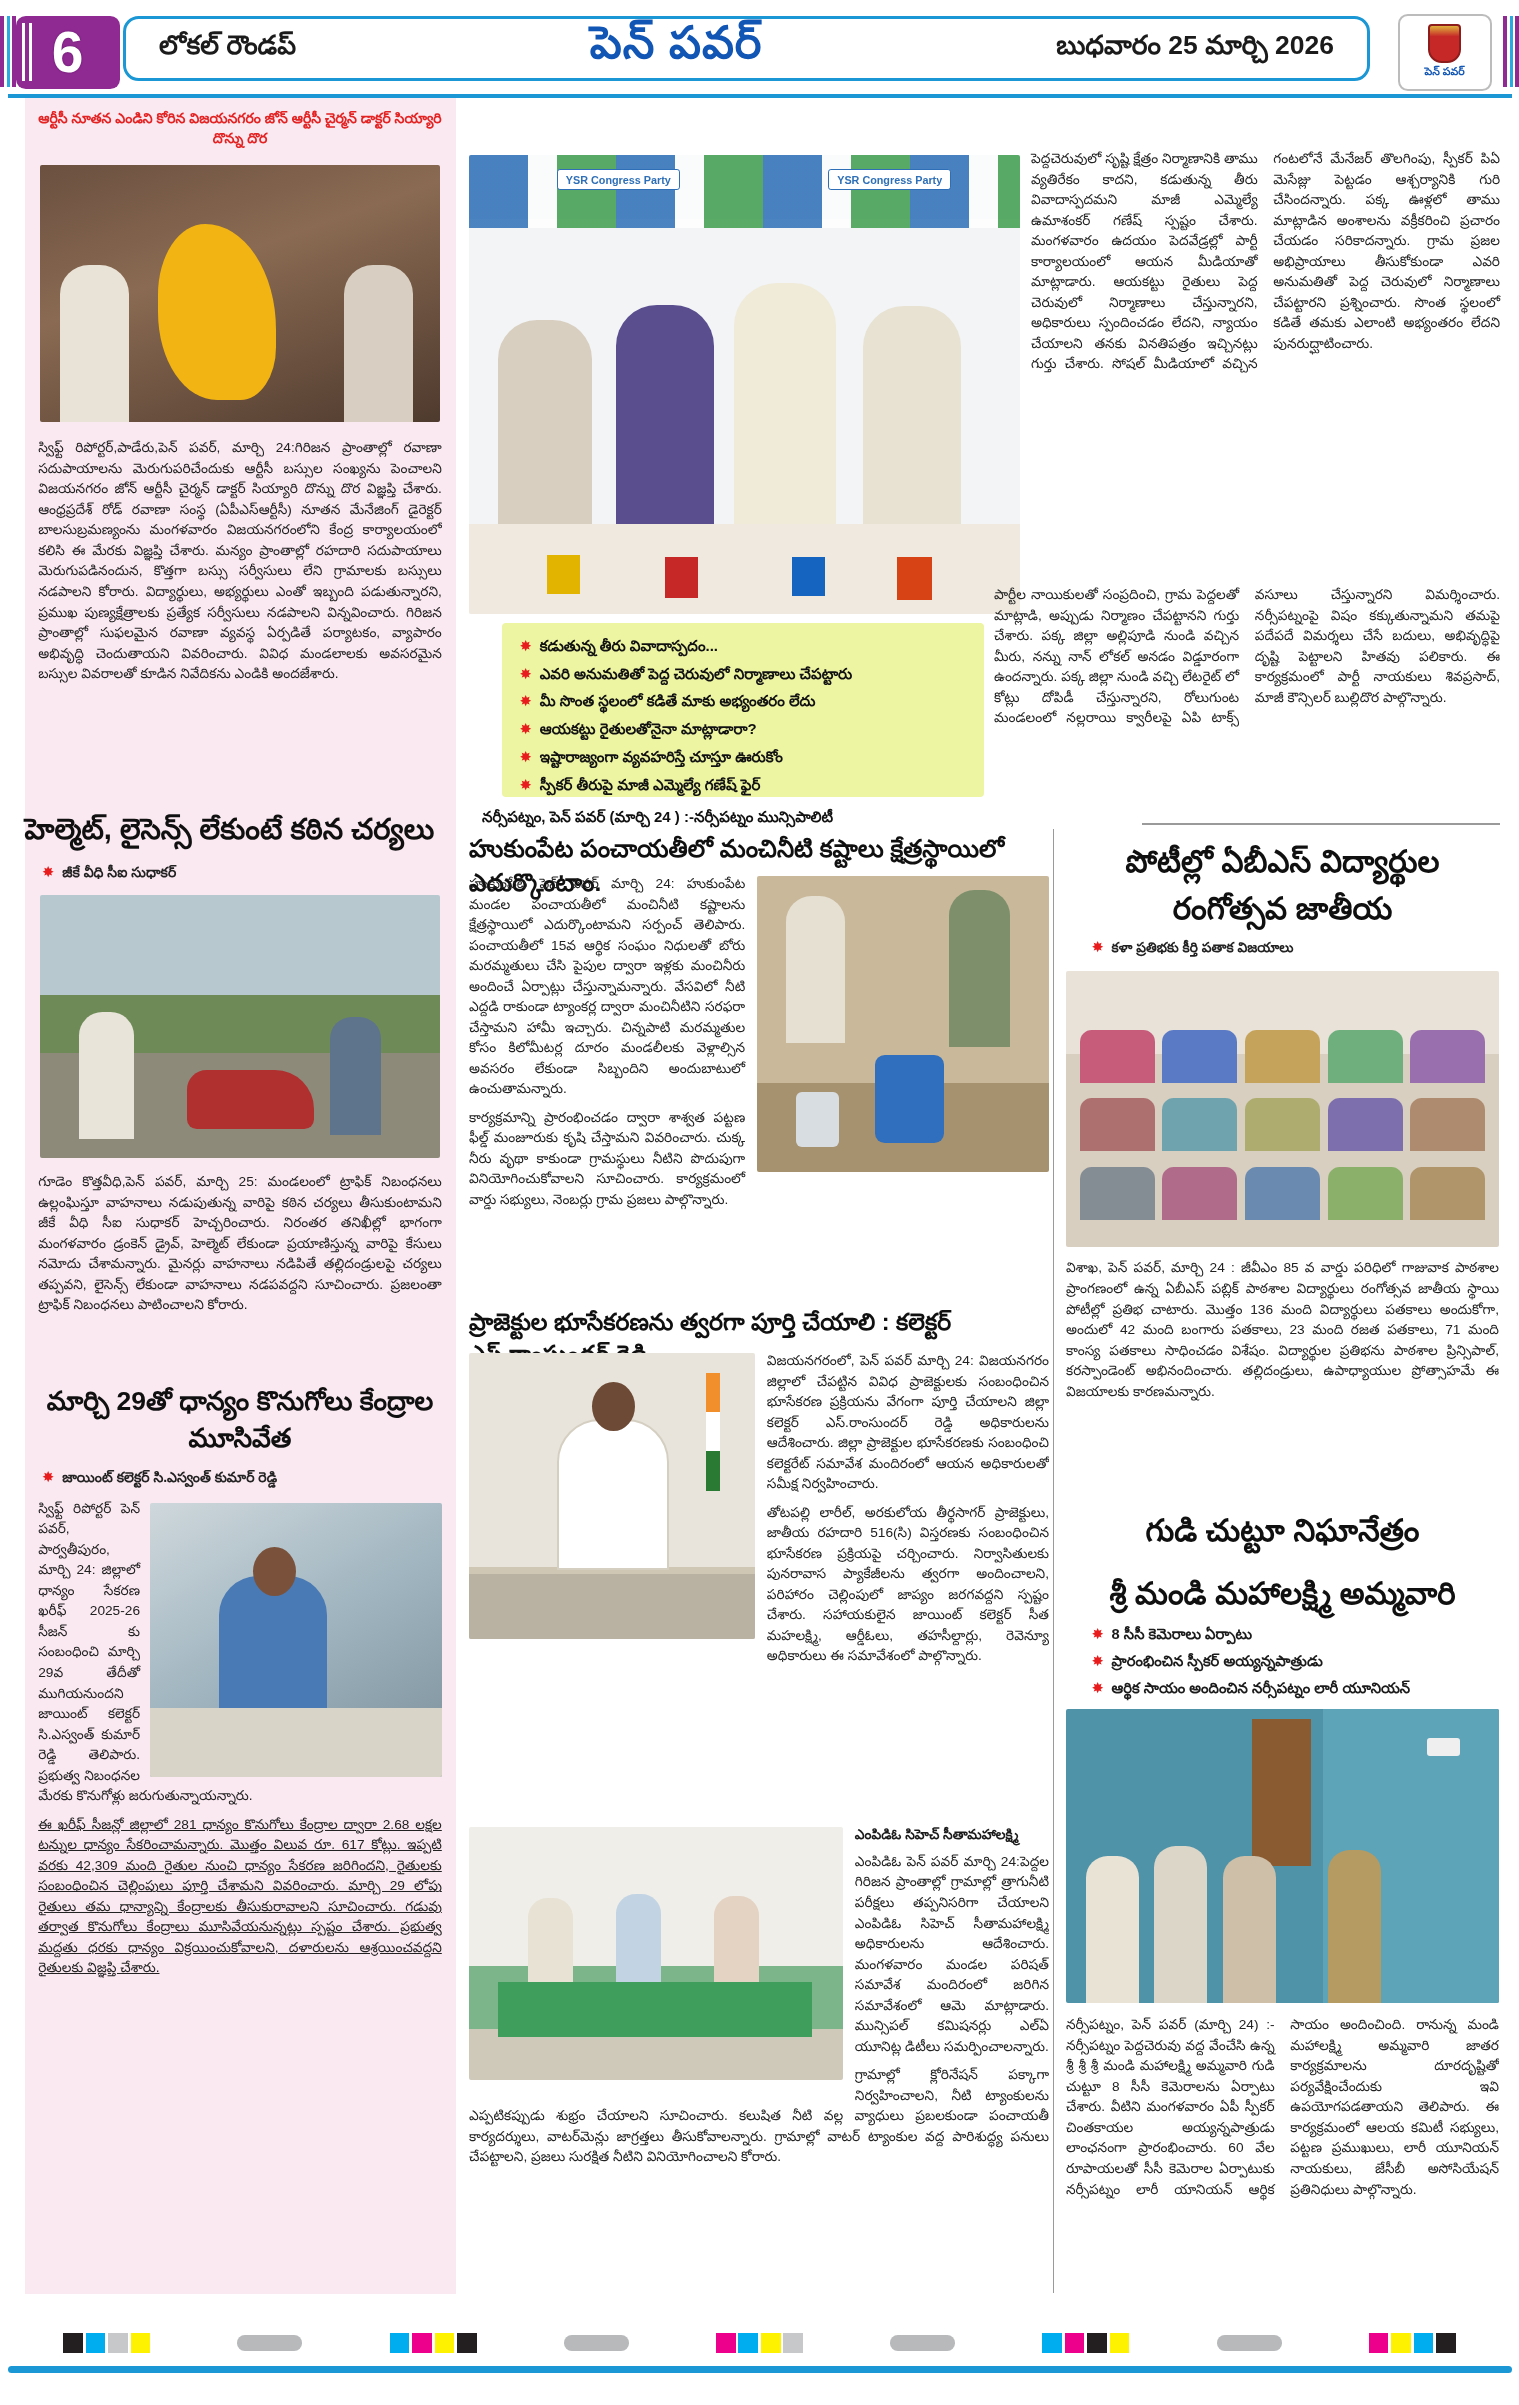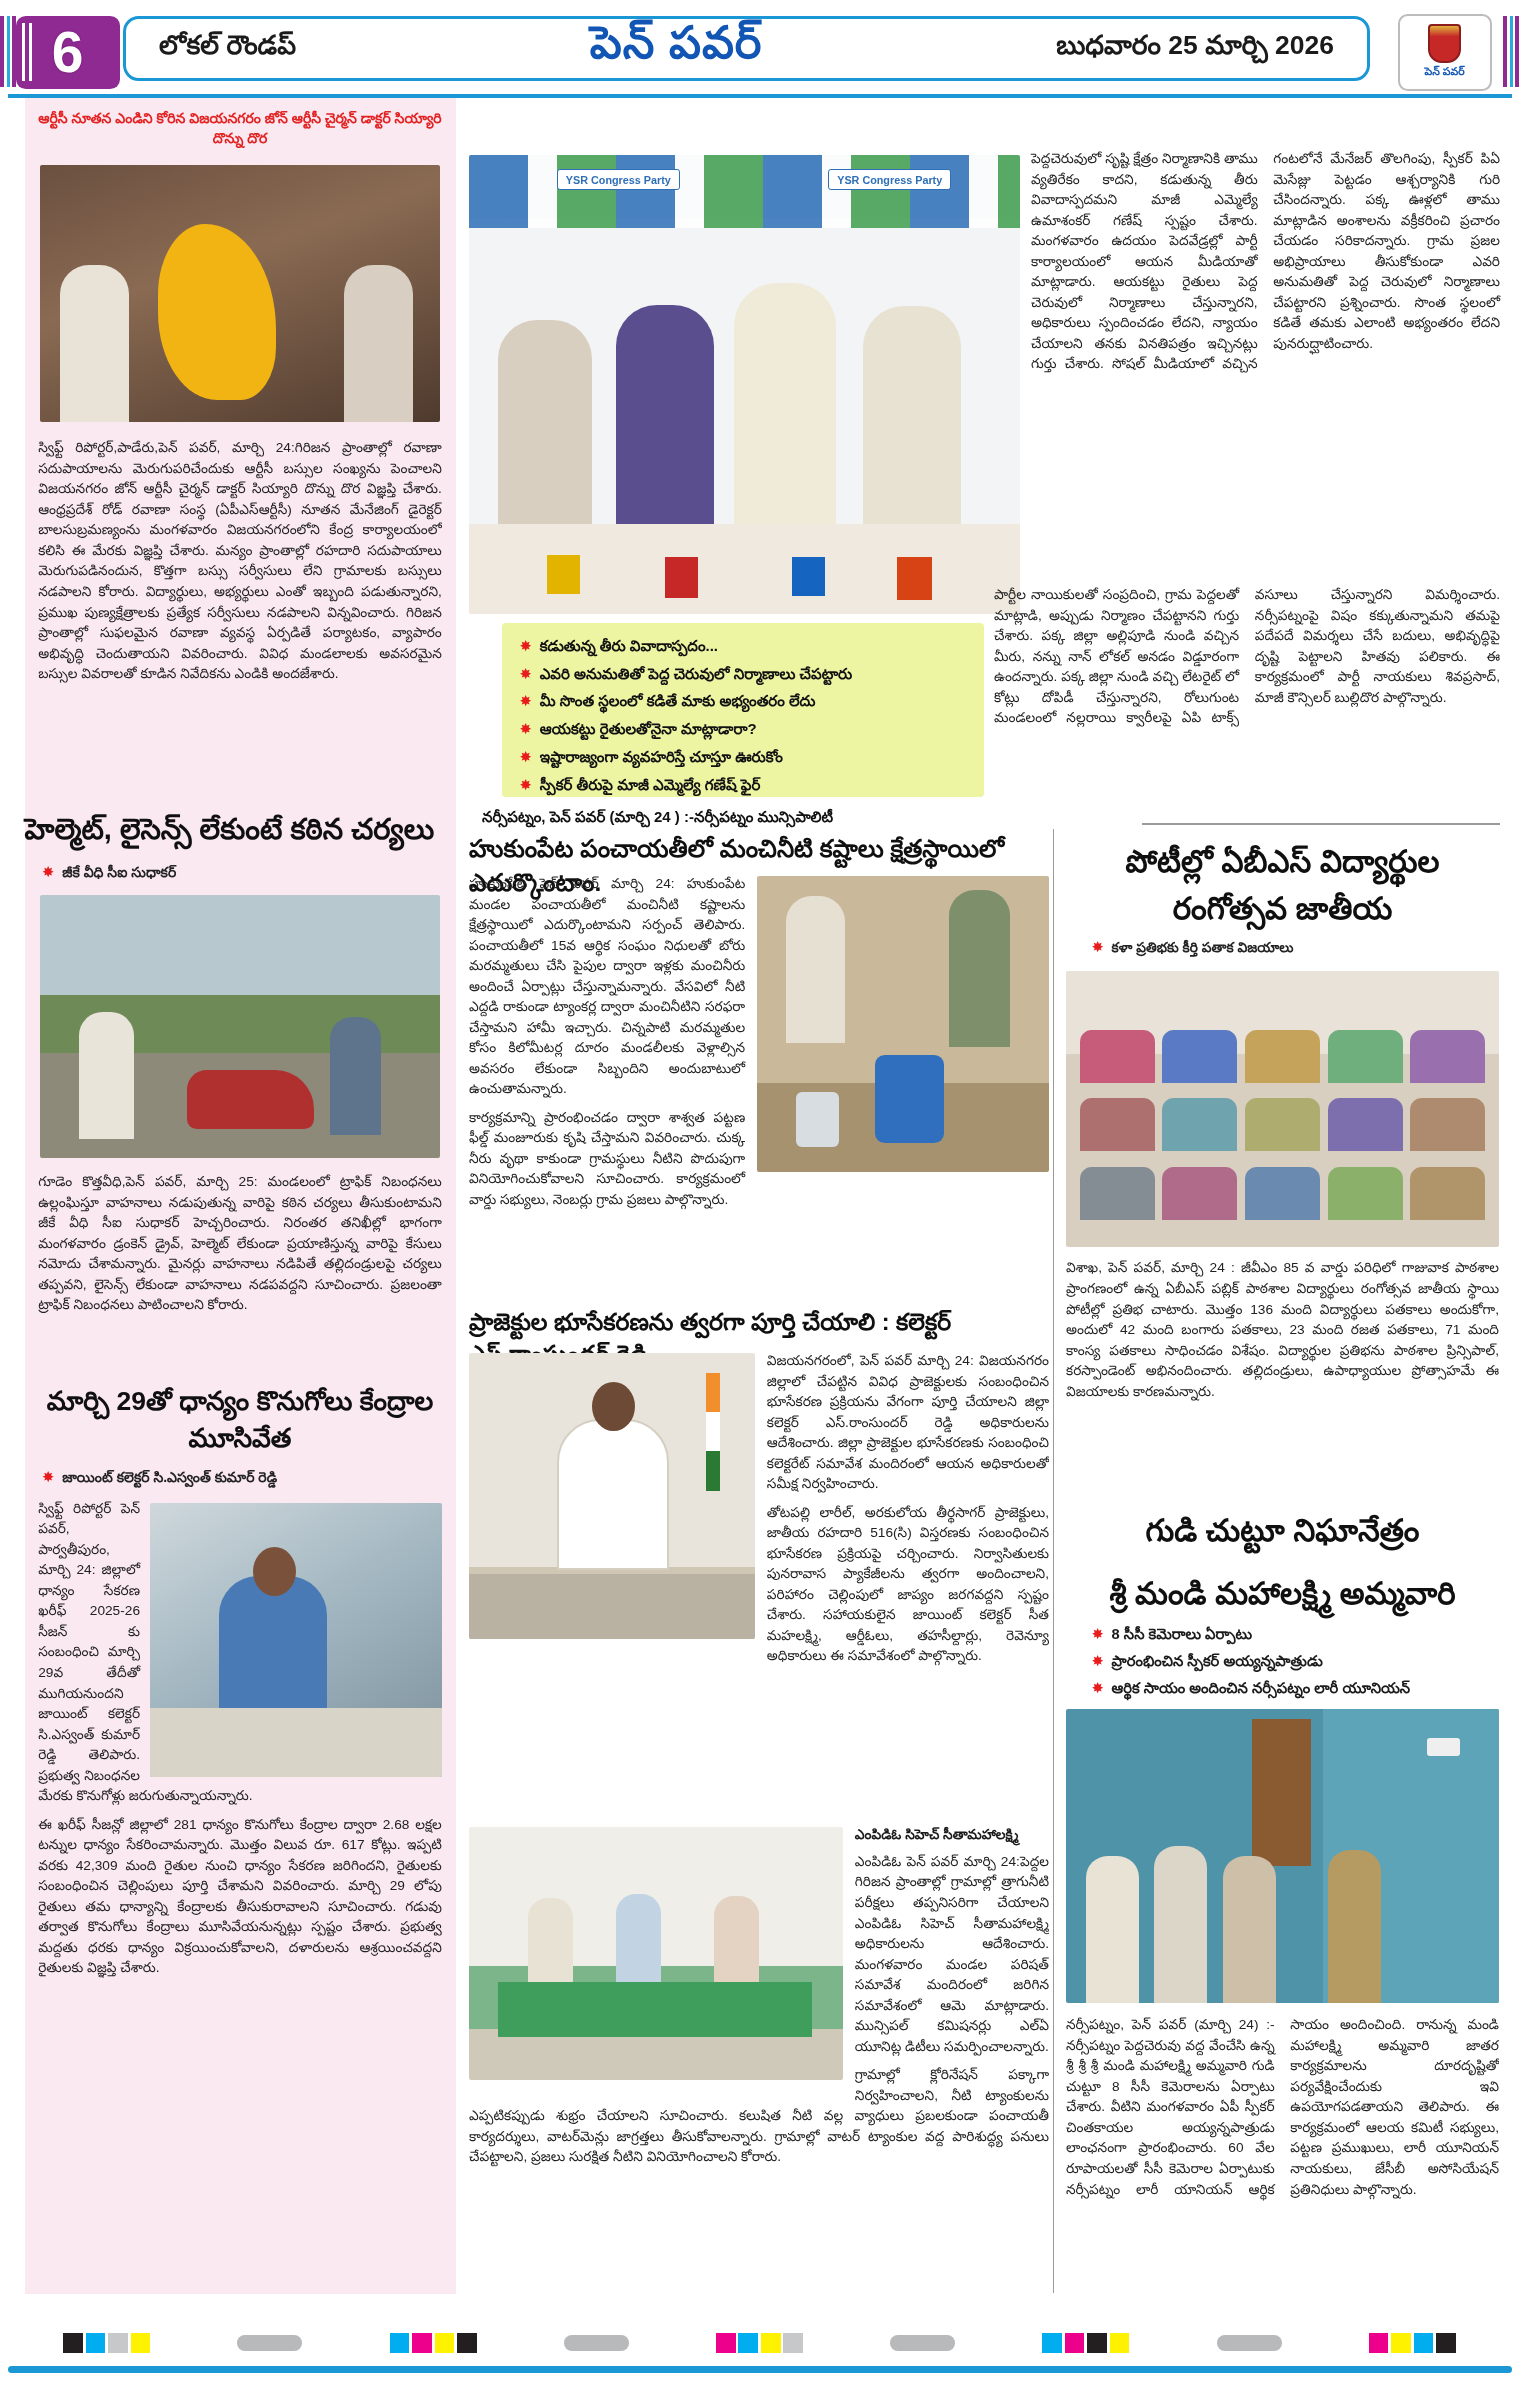--- a/index.html
+++ b/index.html
@@ -51,21 +51,21 @@
   .l-photo2 .man2{position:absolute;right:59px;bottom:23.5px;width:51px;height:118px;background:#5d748c;border-radius:21.6px 21.6px 0 0;}
   .l2-body{margin:13.7px 13.7px 0;height:192px;overflow:hidden;}
   .l3-head{margin-top:22px;font-size:26.5px;text-align:center;}
   .l3-byline{margin:7.8px 0 0 17.6px;font-size:14px;}
   .l3-wrap{margin:9.8px 13.7px 0;overflow:hidden;}
   .l-photo3{float:right;width:292px;height:274px;margin:3.9px 0 7.8px 9.8px;
      background:linear-gradient(150deg,#cfd8dc 0%,#9fb4bf 50%,#7c8f9a 100%);}
   .l-photo3 .desk{position:absolute;bottom:0;width:100%;height:69px;background:#d9d4c8;}
   .l-photo3 .person{position:absolute;left:69px;bottom:54px;width:108px;height:147px;background:#4a7ab5;border-radius:39px 39px 0 0;}
   .l-photo3 .head{position:absolute;left:103px;bottom:181px;width:43px;height:49px;background:#7a523c;border-radius:50%;}
-  .l3-body2{margin:7.8px 13.7px 0;height:323px;overflow:hidden;}
+  .l3-body2{margin:7.8px 13.7px 0;height:323px;overflow:hidden;text-decoration:underline;}
   
   .main-head{left:423px;top:98px;width:1078px;font-size:44px;line-height:1.1;}
   .main-photo{left:469px;top:155px;width:551px;height:459px;
      background:linear-gradient(#dfe8ee 0 14%,#f2f4f6 14% 100%);}
   .main-photo .banner{position:absolute;top:0;width:100%;height:73px;
      background:repeating-linear-gradient(90deg,#2e6fb7 0 59px,#ffffff 59px 88px,#3f9e4d 88px 147px);opacity:.85;}
   .main-photo .chip{position:absolute;top:13.7px;padding:3.9px 7.8px;background:#fff;border:1px solid #2e6fb7;
      font-size:10.8px;font-weight:bold;color:#2e6fb7;border-radius:2.9px;}
   .main-photo .p1{position:absolute;bottom:88px;left:29px;width:94px;height:206px;background:#d9cfc0;border-radius:39px 39px 0 0;}
   .main-photo .p2{position:absolute;bottom:84px;left:147px;width:98px;height:225px;background:#5a4e8f;border-radius:41px 41px 0 0;}

